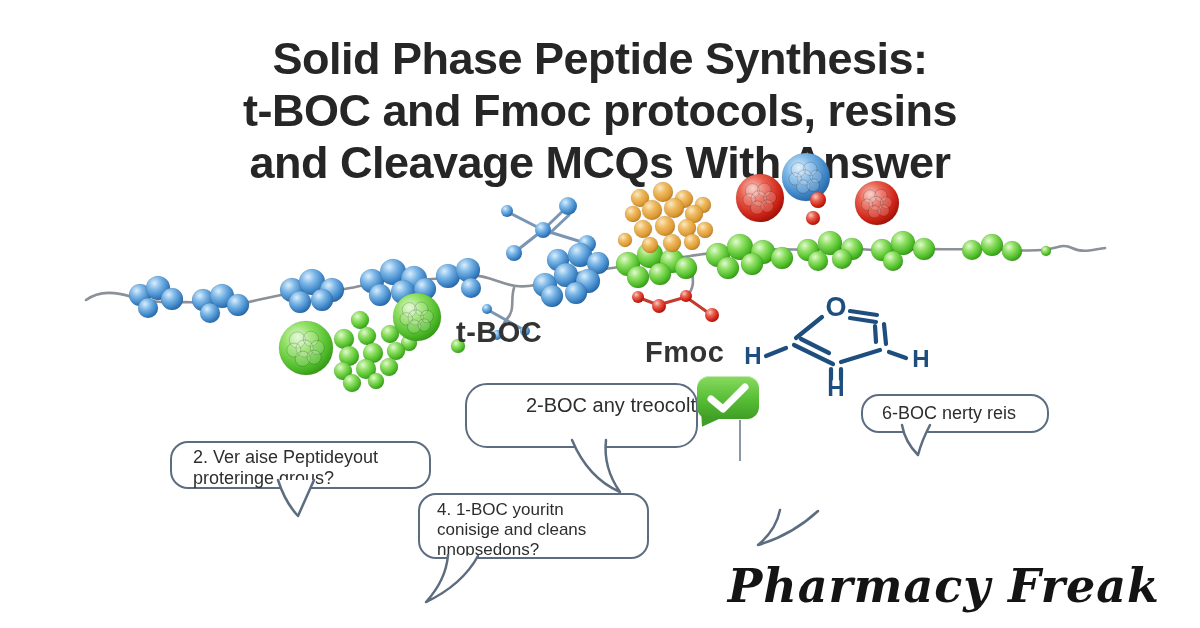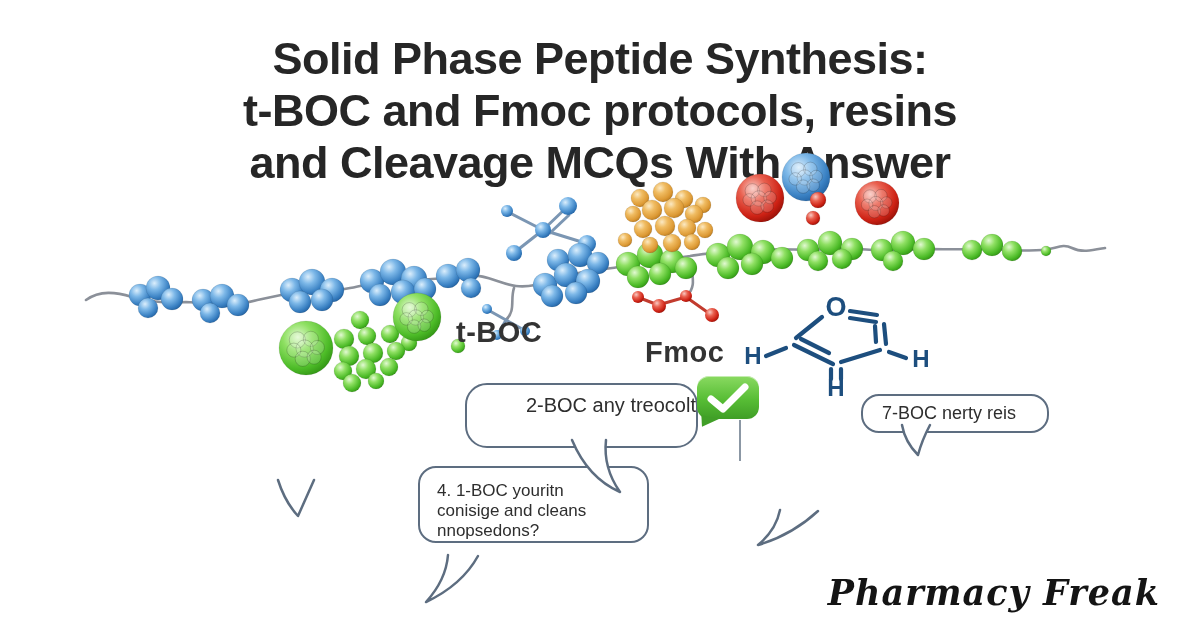--- a/index.html
+++ b/index.html
@@ -18,37 +18,37 @@
   
   .chemlabel{position:absolute;z-index:2;font-weight:700;color:#333;font-size:29px;letter-spacing:0.5px;}
   #label-tboc{left:456px;top:316px;}
   #label-fmoc{left:645px;top:336px;}
   
   .bubble{position:absolute;box-sizing:border-box;background:#fff;border:2.5px solid #5d6d80;
           border-radius:18px;z-index:2;color:#2e2e2e;line-height:1.18;}
   .bubble .bl{white-space:nowrap;}
   #bubble-top{left:465px;top:383px;width:233px;height:65px;border-radius:22px;font-size:20px;padding:9px 0 0 21px;text-align:right;}
   #bubble-left{left:170px;top:441px;width:261px;height:48px;font-size:18px;padding:4px 0 0 21px;}
-  #bubble-bottom{left:418px;top:466px;width:231px;height:77px;font-size:17px;padding:13px 0 0 17px;}
+  #bubble-bottom{left:418px;top:493px;width:231px;height:66px;font-size:17px;padding:5px 0 0 17px;}
   #bubble-right{left:668px;top:463px;width:278px;height:56px;font-size:20px;padding:7px 0 0 27px;}
   #bubble-topright{left:861px;top:394px;width:188px;height:39px;font-size:18px;padding:7px 0 0 19px;}
   
   .overlay{position:absolute;left:0;top:0;z-index:3;pointer-events:none;}
   .tail{fill:#ffffff;stroke:#5d6d80;stroke-width:2.5;stroke-linejoin:round;stroke-linecap:round;}
   
   #check-badge{position:absolute;left:697px;top:376px;width:62px;height:43px;z-index:4;
                background:linear-gradient(180deg,#8ada61 0%,#57bd35 55%,#3f9e26 100%);
                border-radius:12px;box-shadow:inset 0 1px 0 rgba(255,255,255,.5);}
   #check-badge::after{content:'';position:absolute;left:3px;bottom:-9px;width:0;height:0;
                border-style:solid;border-width:11px 15px 0 3px;
                border-color:#419f28 transparent transparent transparent;transform:rotate(12deg);}
   
   #watermark{position:absolute;right:40px;bottom:15px;z-index:2;
              font-family:"DejaVu Serif", serif;font-style:italic;font-weight:700;
-             font-size:35px;color:#141414;letter-spacing:1px;}
+             font-size:46px;color:#141414;letter-spacing:1px;}
 </style>
 </head>
 <body>
 
 <div class="canvas">
 
   <svg class="illo" width="1200" height="628" viewBox="0 0 1200 628">
     <defs>
       <radialGradient id="gBlue" cx="35%" cy="30%" r="78%">
         <stop offset="0" stop-color="#dbeefc"></stop>
@@ -311,27 +311,31 @@
     <div>t-BOC and Fmoc protocols, resins</div>
     <div>and Cleavage MCQs With Answer</div>
   </div>
 
   <div class="chemlabel" id="label-tboc">t-BOC</div>
   <div class="chemlabel" id="label-fmoc">Fmoc</div>
 
   <div class="bubble" id="bubble-top">
     <div class="bl">2-BOC any treocolt</div>
   </div>
+  <div class="bubble" id="bubble-left">
+    <div class="bl">2. Ver aise Peptideyout</div>
+    <div class="bl">proteringe grous?</div>
+  </div>
   <div class="bubble" id="bubble-bottom">
     <div class="bl">4. 1-BOC youritn</div>
     <div class="bl">conisige and cleans</div>
     <div class="bl">nnopsedons?</div>
   </div>
   <div class="bubble" id="bubble-topright">
-    <div class="bl">7-BOC nerty reis</div>
+    <div class="bl">6-BOC nerty reis</div>
   </div>
 
   <svg class="overlay" width="1200" height="628" viewBox="0 0 1200 628">
     <line x1="740" y1="420" x2="740" y2="461" stroke="#8b97a4" stroke-width="2"></line>
     <path class="tail" d="M 572 440 Q 588 478 620 492 Q 603 468 606 440"></path>
     <path class="tail" d="M 278 480 Q 285 502 298 516 Q 306 498 314 480"></path>
     <path class="tail" d="M 448 555 Q 446 580 426 602 Q 462 585 478 556"></path>
     <path class="tail" d="M 780 510 Q 776 530 758 545 Q 792 535 818 511"></path>
     <path class="tail" d="M 902 425 Q 905 442 918 455 Q 922 440 930 425"></path>
   </svg>

